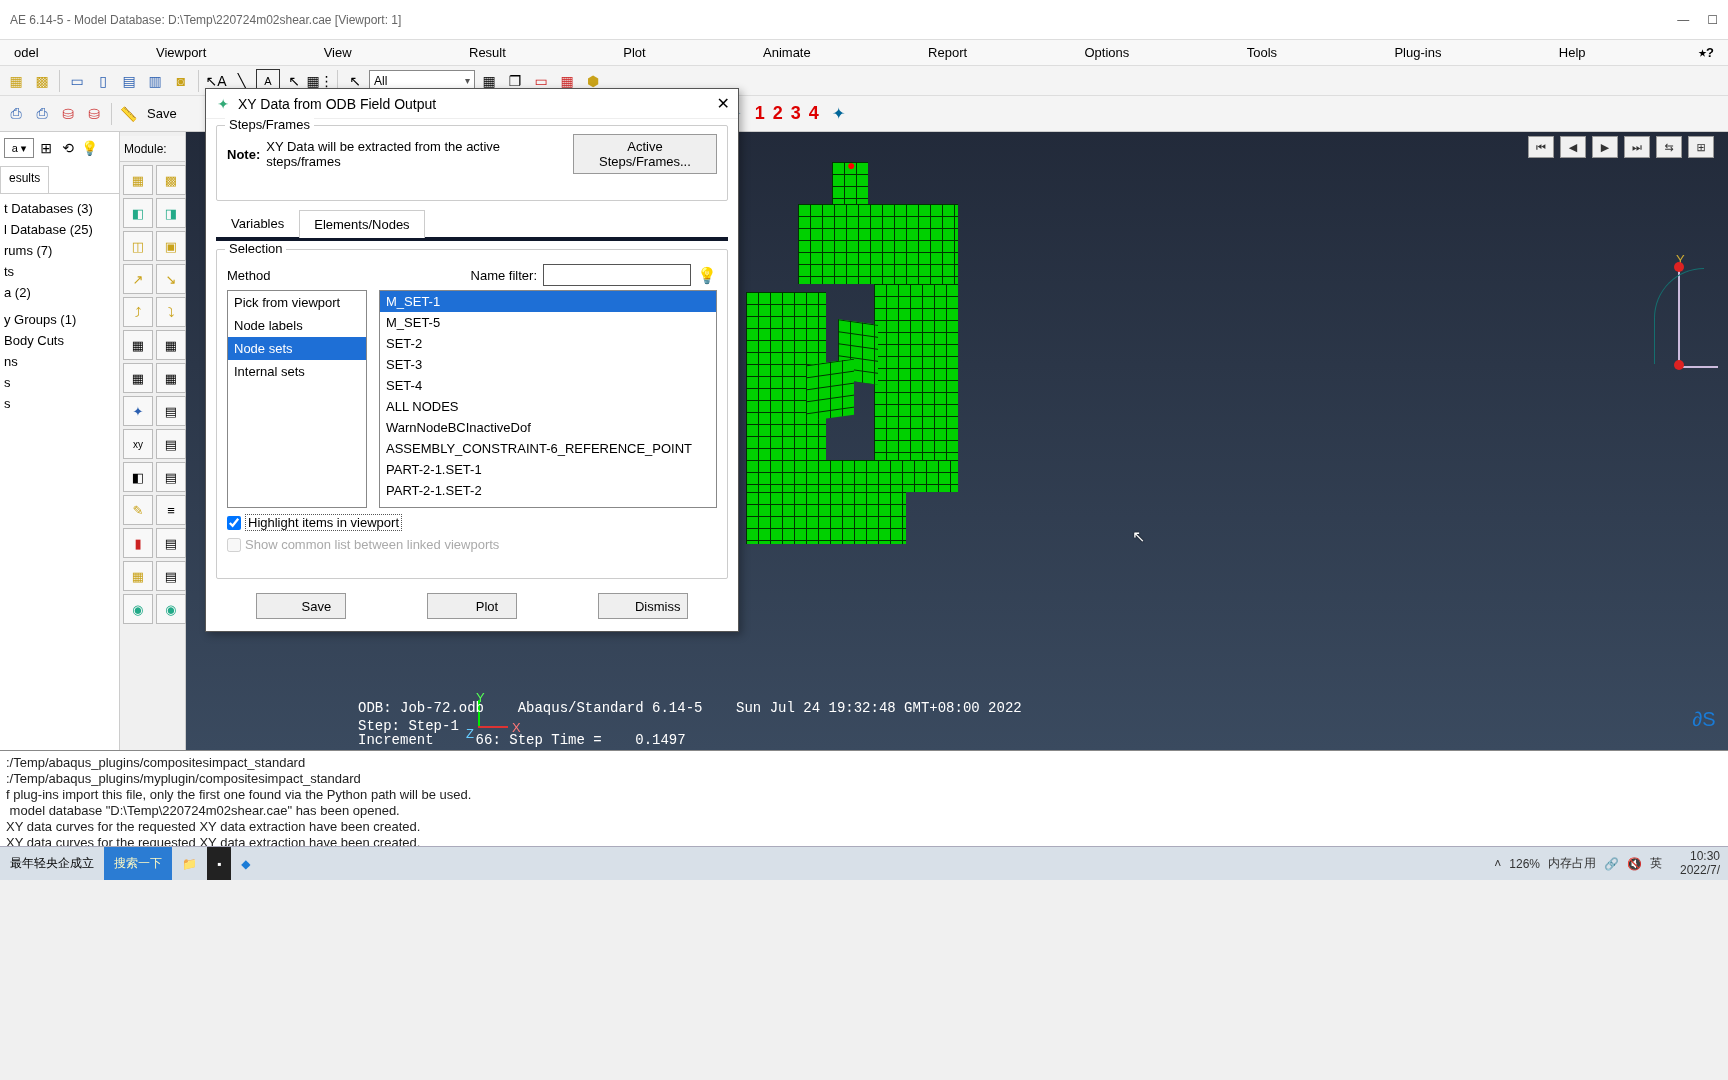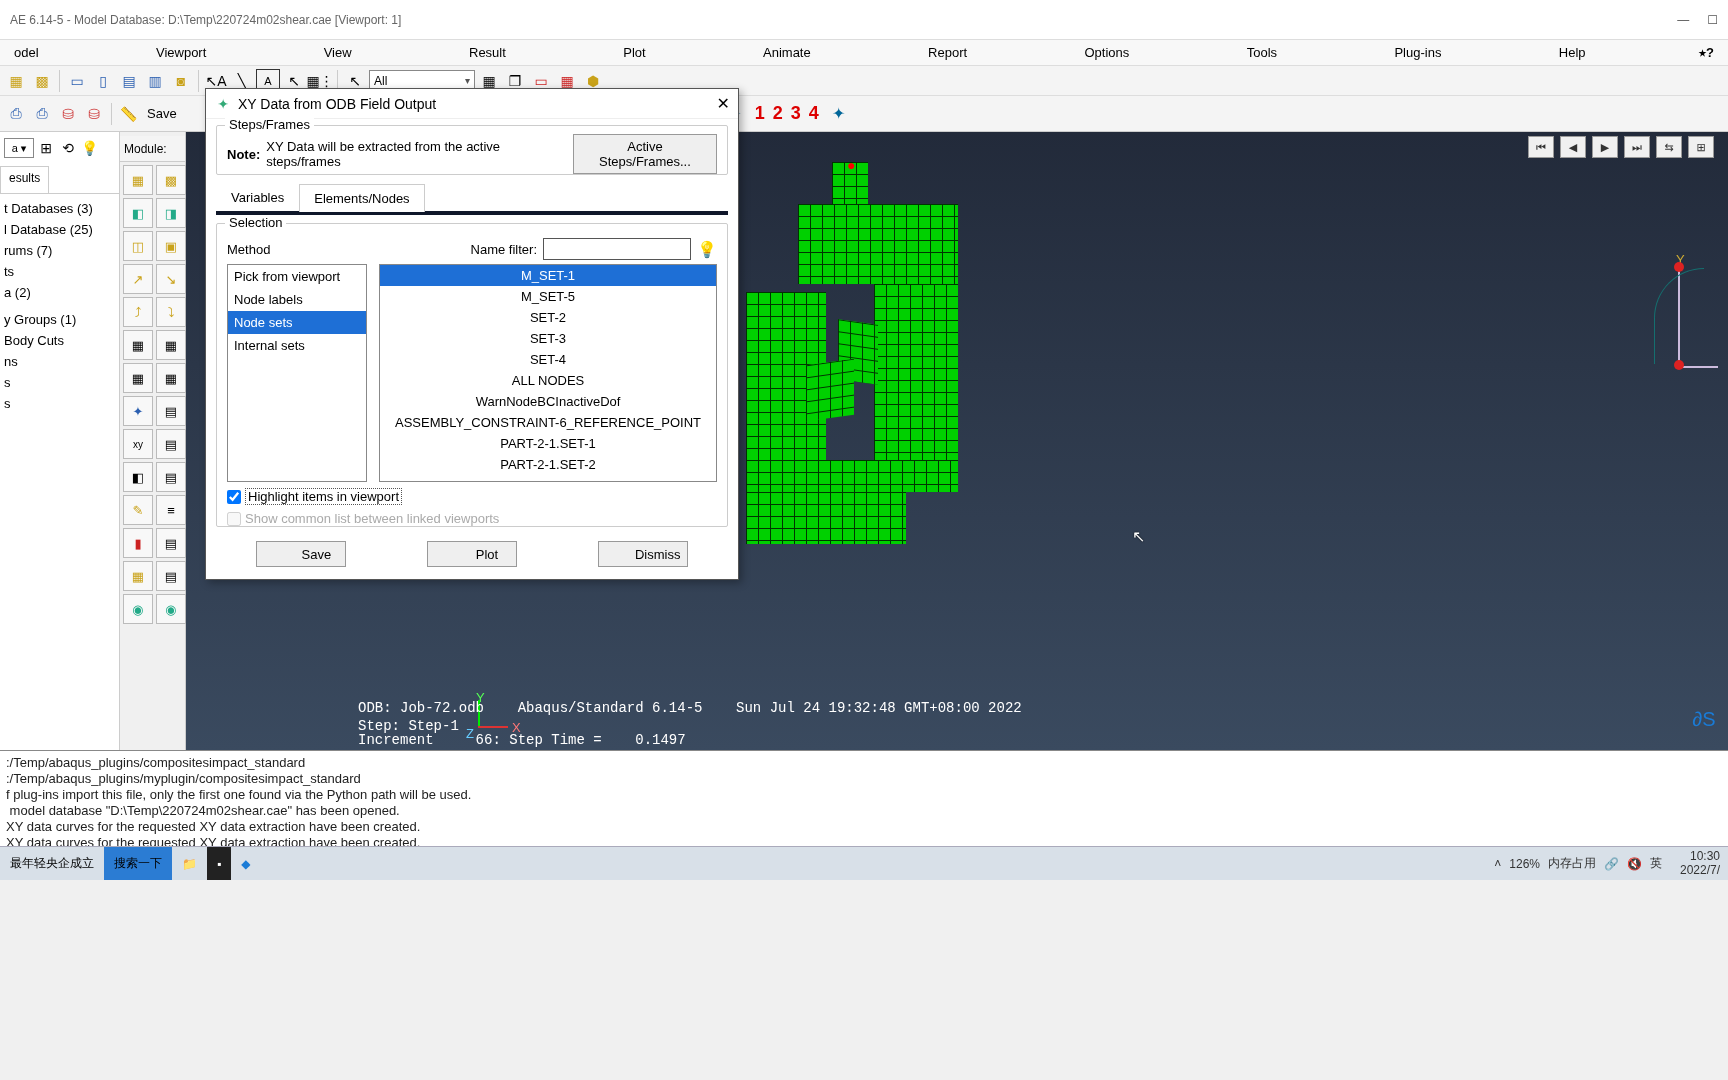--- a/index.html
+++ b/index.html
@@ -58,55 +58,55 @@
 .vp-axis { position: absolute; left: 280px; bottom: 10px; width: 60px; height: 60px; }
 
 .triad { position: absolute; right: 20px; top: 120px; width: 60px; height: 120px; }
 
 
 .dialog { position: absolute; left: 205px; top: 88px; width: 534px; background: #fff; border: 1px solid #555; box-shadow: 3px 3px 8px rgba(0,0,0,0.3); z-index: 100; }
 .dlg-title { height: 30px; background: #fff; display: flex; align-items: center; padding: 0 8px; font-size: 14px; border-bottom: 1px solid #eee; }
 .dlg-title .icon { width: 18px; height: 18px; margin-right: 6px; display: inline-flex; align-items: center; justify-content: center; }
 .dlg-title .close { margin-left: auto; font-size: 16px; cursor: default; }
 .dlg-body { padding: 6px 10px 10px 10px; }
-.groupbox { border: 1px solid #ccc; border-radius: 2px; padding: 8px 10px 0 10px; margin-bottom: 8px; position: relative; }
+.groupbox { border: 1px solid #ccc; border-radius: 2px; padding: 8px 10px 26px 10px; margin-bottom: 8px; position: relative; }
 .groupbox > .legend { position: absolute; top: -9px; left: 8px; background: #fff; padding: 0 4px; font-size: 13px; }
 .noteline { display: flex; align-items: center; gap: 6px; font-size: 13px; }
 .noteline button { margin-left: auto; padding: 4px 8px; font-size: 13px; }
 .tabs { display: flex; border-bottom: 4px solid #0f172a; margin-top: 4px; }
 .tabs span { padding: 6px 14px; font-size: 13px; border: 1px solid transparent; border-bottom: none; }
 .tabs span.active { border-color: #ccc; background: #fff; position: relative; top: 1px; }
 .selection-row { display: flex; align-items: center; gap: 20px; margin: 6px 0 4px 0; }
 .selection-row label { font-size: 13px; }
 .method-list { width: 140px; height: 218px; border: 1px solid #888; font-size: 13px; overflow: auto; }
 .method-list div { padding: 4px 6px; }
 .method-list div.sel { background: #1e6fd6; color: #fff; }
 .sets-list { flex: 1; height: 218px; border: 1px solid #888; font-size: 13px; overflow-y: scroll; }
-.sets-list div { padding: 3px 6px; text-align: center; }
+.sets-list div { padding: 3px 6px; }
 .sets-list div.sel { background: #1e6fd6; color: #fff; }
 .lists-row { display: flex; gap: 12px; margin-top: 4px; }
 .filter-row { display: flex; align-items: center; gap: 6px; margin-left: auto; }
 .filter-row input { width: 148px; height: 22px; border: 1px solid #555; padding: 0 4px; }
 .lamp { width: 20px; height: 20px; color: #cca000; display: inline-flex; align-items: center; justify-content: center; }
 .chk-row { font-size: 13px; margin-top: 6px; display: flex; align-items: center; gap: 4px; }
 .chk-row.disabled { color: #aaa; }
 .dlg-buttons { display: flex; justify-content: space-around; padding: 6px 0 2px 0; }
 .dlg-buttons button { width: 90px; height: 26px; font-size: 13px; }
 
 
 .console { height: 96px; background: #fff; border-top: 1px solid #888; font-family: "Courier New", monospace; font-size: 13px; padding: 4px 6px; white-space: pre; overflow: hidden; color: #222; }
 
 
 .ds-strip { position: absolute; right: 0; top: 704px; height: 30px; width: 48px; display: flex; align-items: center; justify-content: center; color: #1a7bd6; font-size: 20px; }
 
 
 .taskbar { height: 34px; background: #d8e0e8; display: flex; align-items: center; font-size: 12px; border-top: 1px solid #aab; position: relative; }
 .taskbar .tb-left { display: flex; align-items: center; height: 100%; }
 .taskbar .tb-item { padding: 0 10px; height: 100%; display: flex; align-items: center; }
-.taskbar .tb-item.blue { background: #2b7cd3; color: #000000; }
+.taskbar .tb-item.blue { background: #2b7cd3; color: #fef9c3; }
 .taskbar .tb-tray { margin-left: auto; display: flex; align-items: center; gap: 8px; padding: 0 8px; font-size: 12px; color: #333; }
 .taskbar .tb-time { text-align: right; line-height: 1.1; padding-left: 10px; }
 
 button { background: #efefef; border: 1px solid #999; cursor: default; padding-left: 30px; }
 input[type=checkbox] { width: 14px; height: 14px; }
 
 .cursor-ptr { position: absolute; left: 946px; top: 395px; z-index: 40; color: #fff; font-size: 16px; text-shadow: 0 0 2px #000; }
 
 </style>
 </head>

